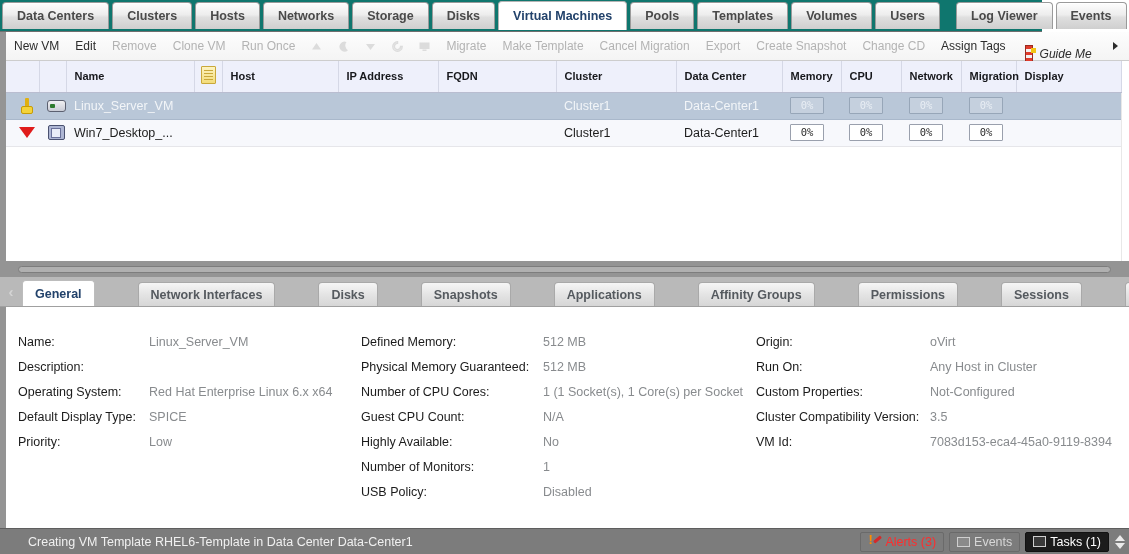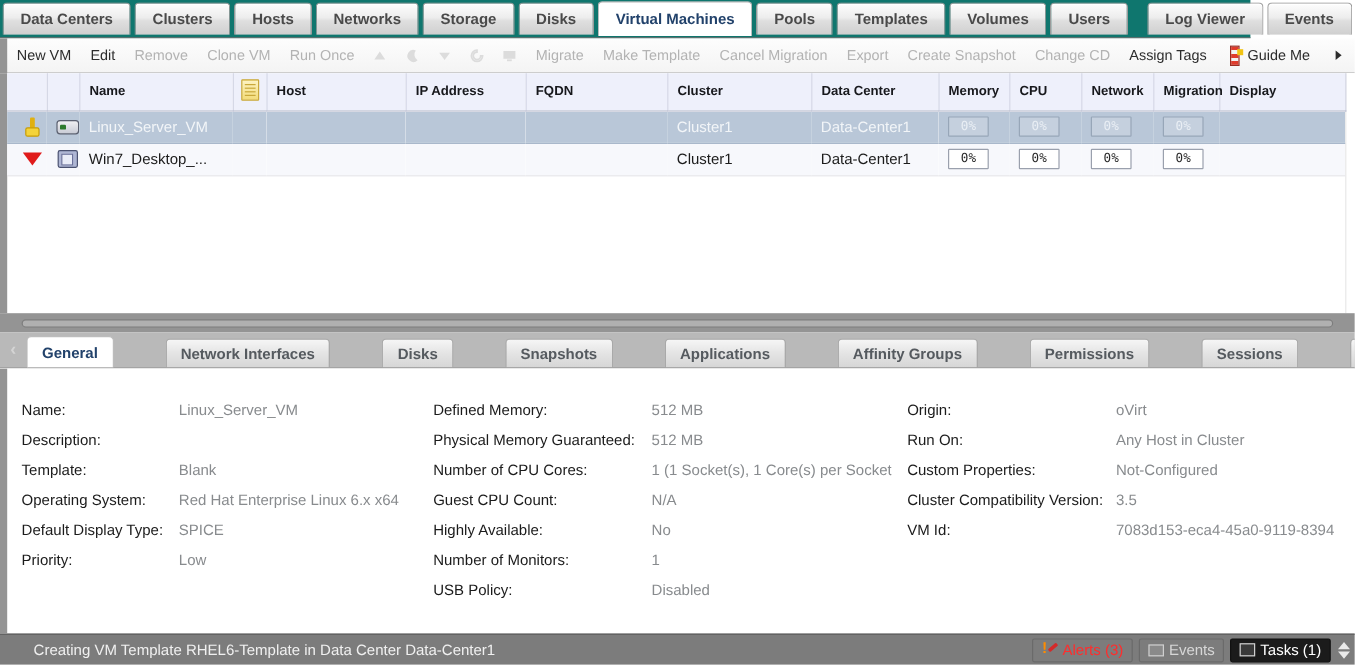--- a/index.html
+++ b/index.html
@@ -245,21 +245,21 @@
       </div>
     <div id="tbActions2" style="display:flex;align-items:center;">
         <div class="tb-item">Migrate</div>
         <div class="tb-item">Make Template</div>
         <div class="tb-item">Cancel Migration</div>
         <div class="tb-item">Export</div>
         <div class="tb-item">Create Snapshot</div>
         <div class="tb-item">Change CD</div>
         <div class="tb-item en">Assign Tags</div>
       </div>
-    <div class="tb-item en" style="display:flex;align-items:center;">
+    <div class="tb-item en" style="display:flex;align-items:flex-end;font-style:italic;">
       <span class="ico-guideme"></span>
       <span>Guide Me</span>
     </div>
     <div class="tb-icon">
       <span class="caret-rt"></span>
     </div>
     <div class="tb-spacer"></div>
     <div class="refresh-wrap">
       
       
@@ -389,24 +389,20 @@
       <div class="col col1" id="genCol1">
           <div class="frow">
             <div class="flabel">Name:</div>
             <div class="fvalue">Linux_Server_VM</div>
           </div>
           <div class="frow">
             <div class="flabel">Description:</div>
             <div class="fvalue"></div>
           </div>
           <div class="frow">
-            <div class="flabel">Template:</div>
-            <div class="fvalue">Blank</div>
-          </div>
-          <div class="frow">
             <div class="flabel">Operating System:</div>
             <div class="fvalue">Red Hat Enterprise Linux 6.x x64</div>
           </div>
           <div class="frow">
             <div class="flabel">Default Display Type:</div>
             <div class="fvalue">SPICE</div>
           </div>
           <div class="frow">
             <div class="flabel">Priority:</div>
             <div class="fvalue">Low</div>

